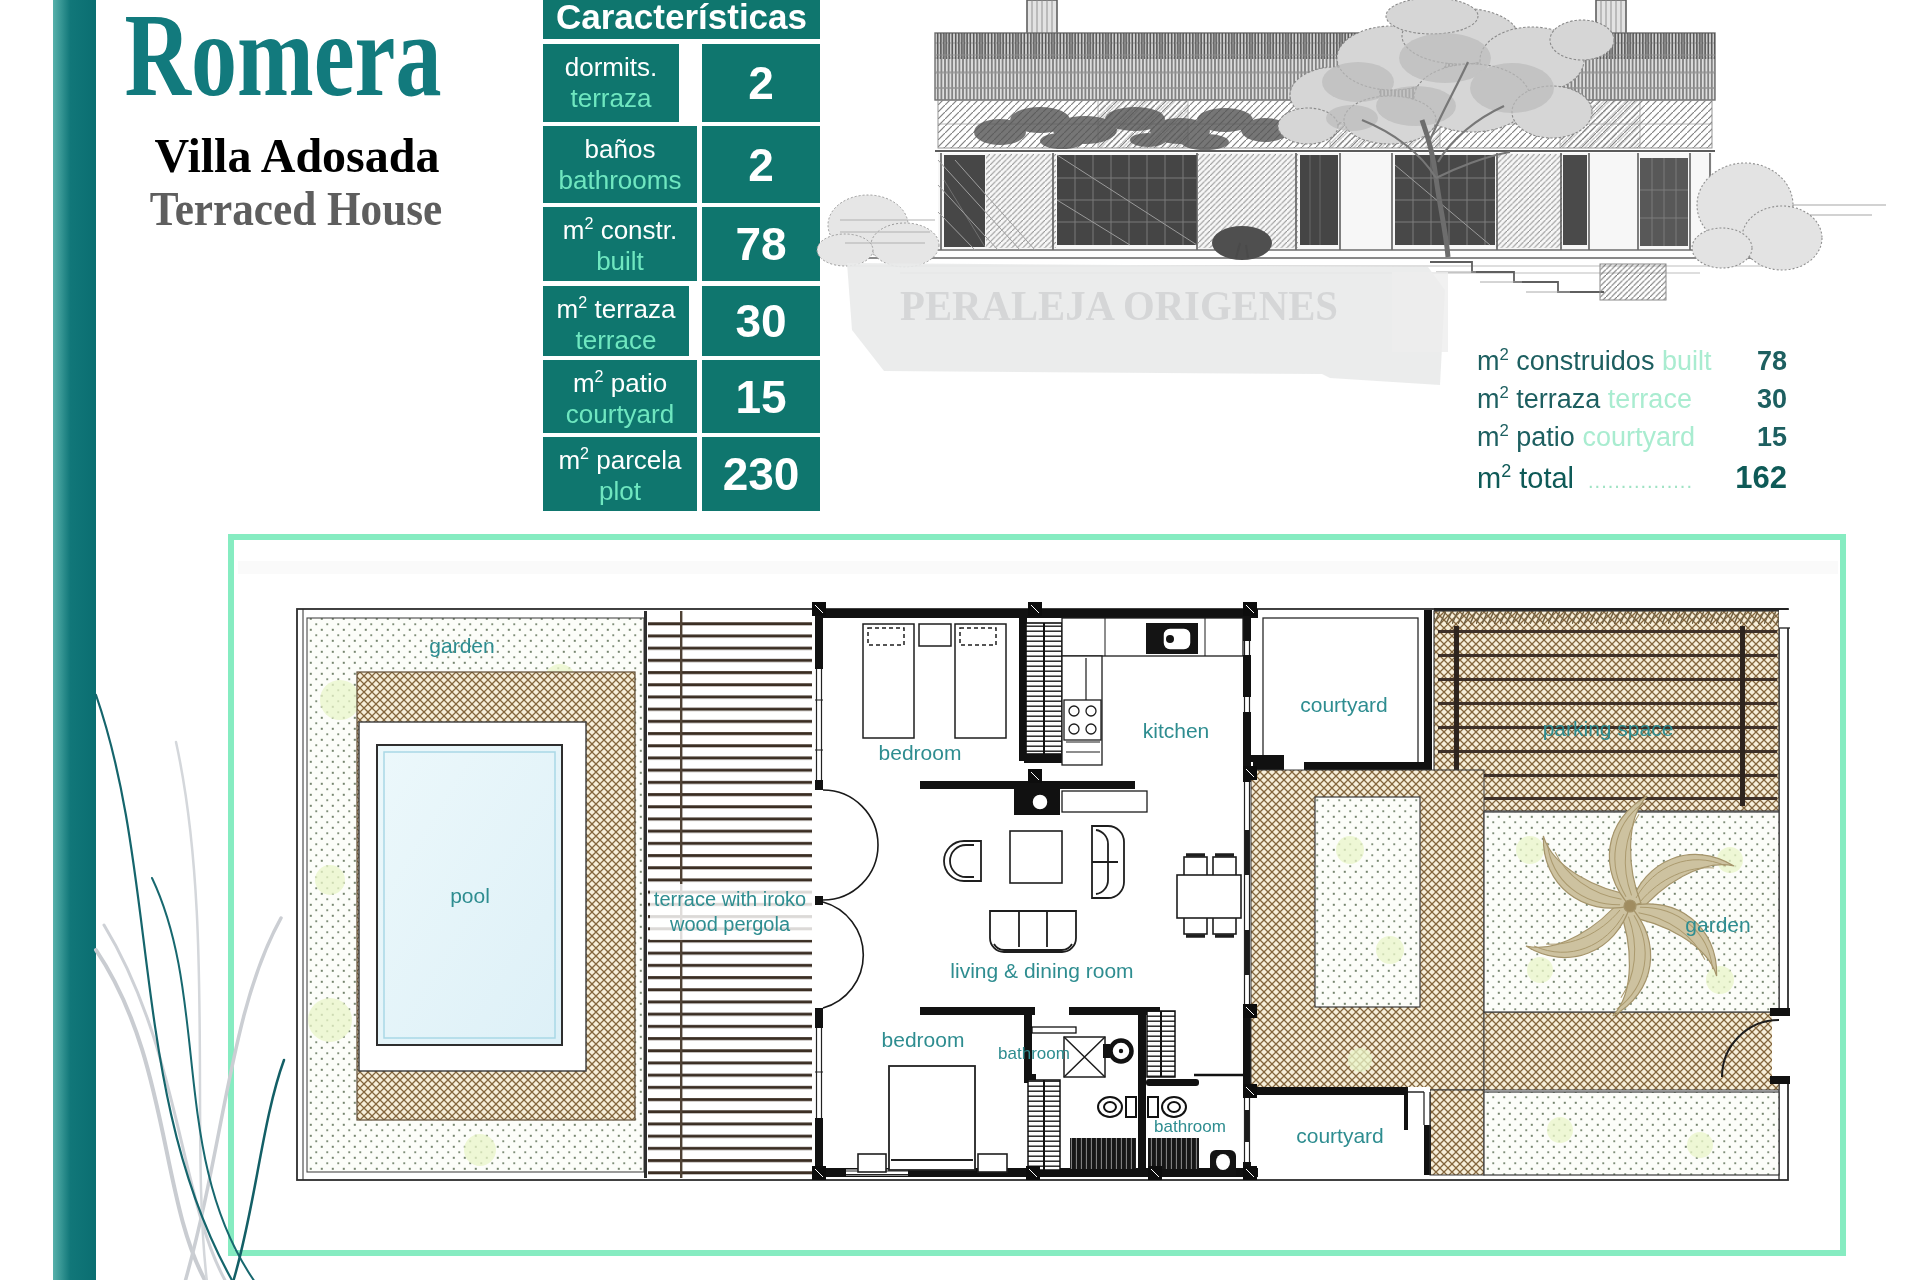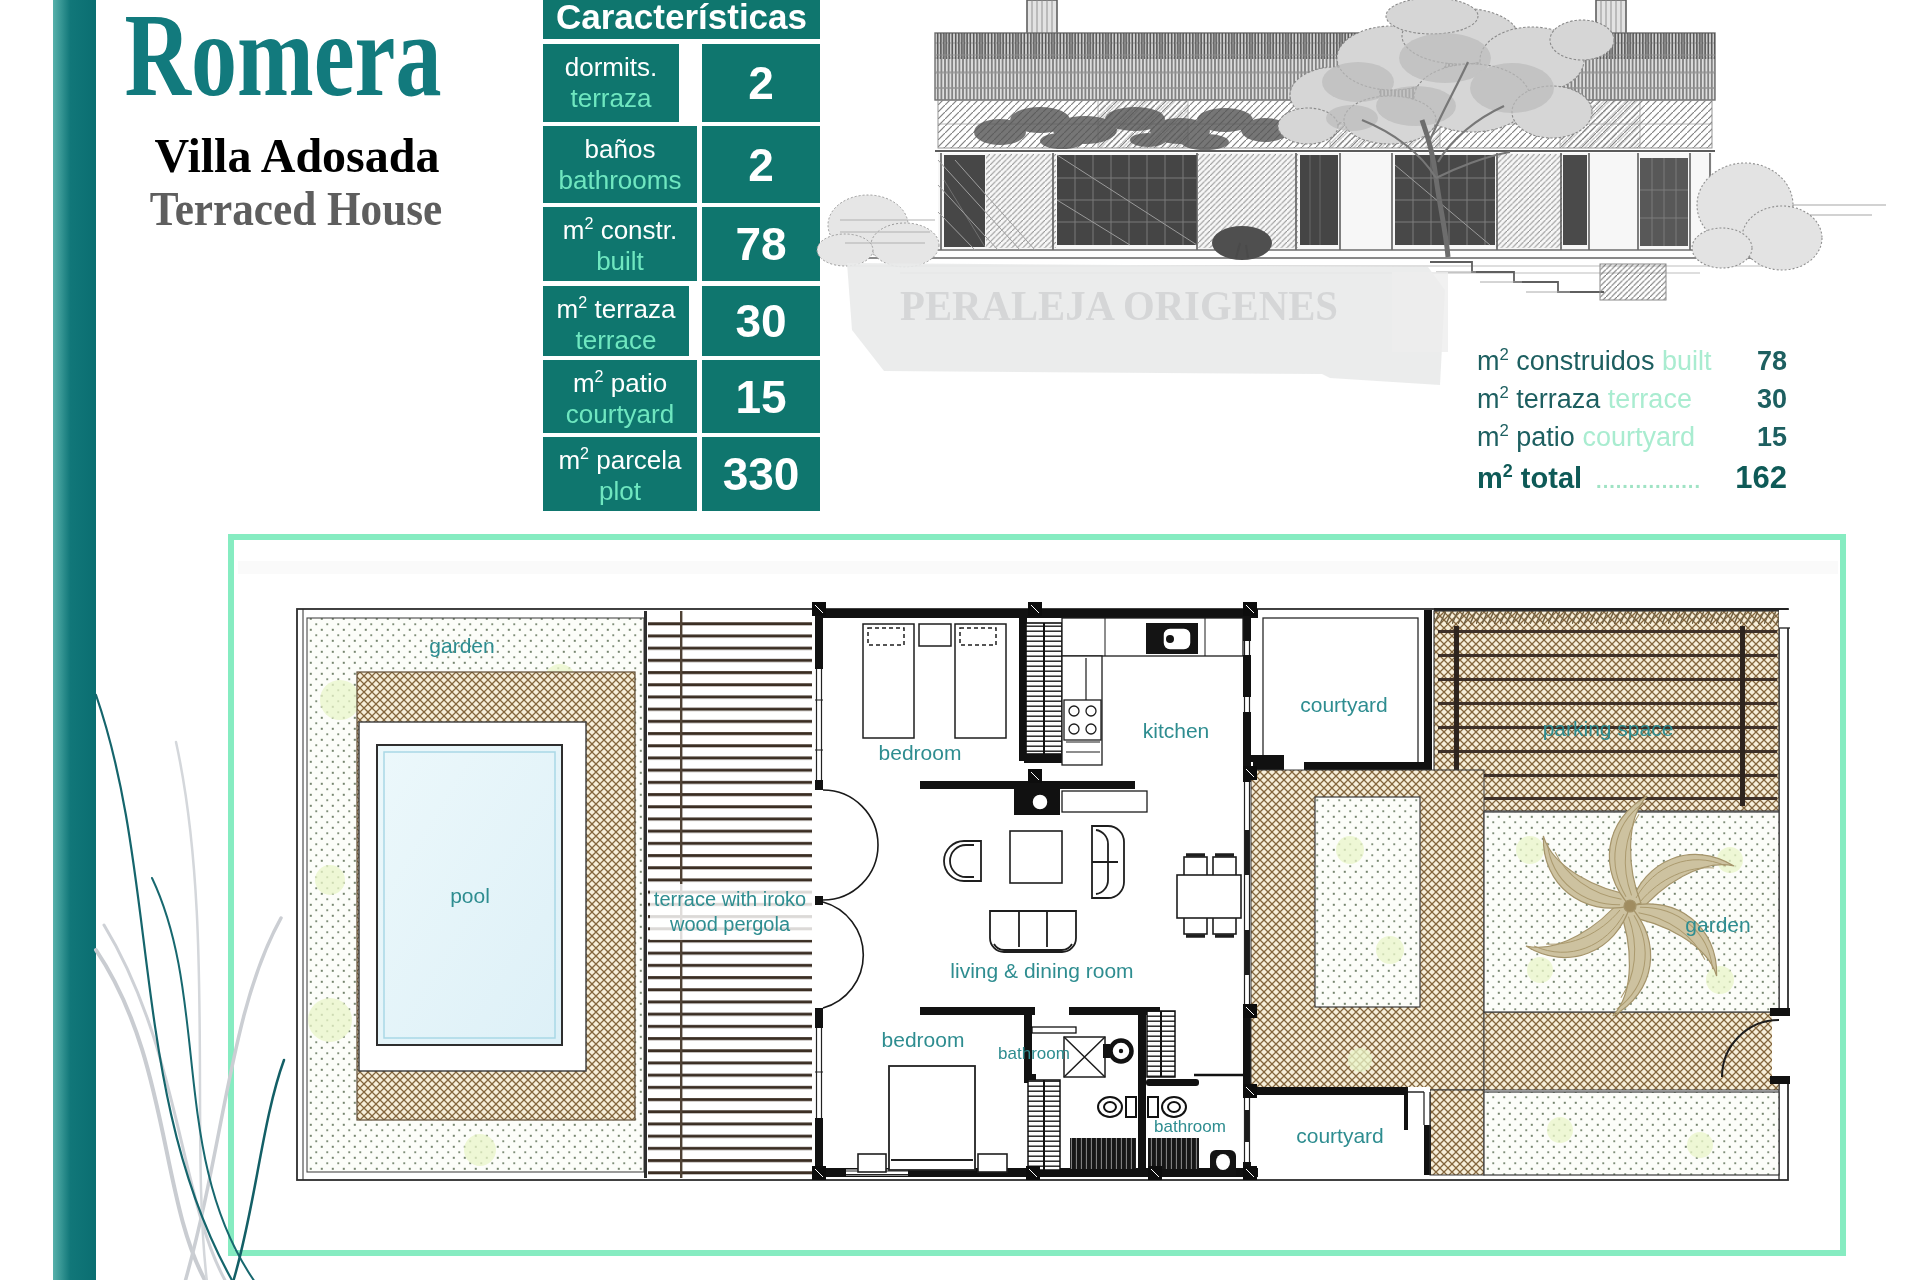--- a/index.html
+++ b/index.html
@@ -32,36 +32,36 @@
 <div class="cell lbl" style="left:543px;top:207px;width:154px;height:74px">m<sup>2</sup> constr.<br><span class="en">built</span></div>
 <div class="cell num" style="left:702px;top:207px;width:118px;height:74px">78</div>
 
 <div class="cell lbl" style="left:543px;top:286px;width:146px;height:70px">m<sup>2</sup> terraza<br><span class="en">terrace</span></div>
 <div class="cell num" style="left:702px;top:286px;width:118px;height:70px">30</div>
 
 <div class="cell lbl" style="left:543px;top:360px;width:154px;height:73px">m<sup>2</sup> patio<br><span class="en">courtyard</span></div>
 <div class="cell num" style="left:702px;top:360px;width:118px;height:73px">15</div>
 
 <div class="cell lbl" style="left:543px;top:437px;width:154px;height:74px">m<sup>2</sup> parcela<br><span class="en">plot</span></div>
-<div class="cell num" style="left:702px;top:437px;width:118px;height:74px">330</div>
+<div class="cell num" style="left:702px;top:437px;width:118px;height:74px">230</div>
 
 <div class="abs" style="left:1477px;top:346px;width:310px">
 <div class="srow">
       <span>m<sup>2</sup> construidos <span style="color:#a9ecd0">built</span></span>
       <b>78</b>
     </div>
 <div class="srow">
       <span>m<sup>2</sup> terraza <span style="color:#a9ecd0">terrace</span></span>
       <b>30</b>
     </div>
 <div class="srow">
       <span>m<sup>2</sup> patio <span style="color:#a9ecd0">courtyard</span></span>
       <b>15</b>
     </div>
-<div class="srow" style="font-weight:bold;color:#0e5a57;font-size:29px">
+<div class="srow" style="font-weight:normal;color:#0e5a57;font-size:29px">
       <span>m<sup>2</sup> total</span>
       <span style="color:#9fe3c4;font-size:20px;letter-spacing:1px;margin-left:14px">................</span>
       <b style="font-size:31px">162</b>
     </div>
 </div>
 
 <svg class="abs" style="left:0;top:0" width="1920" height="1280" viewBox="0 0 1920 1280">
 <defs>
 <pattern id="hb" width="16" height="16" patternUnits="userSpaceOnUse">
         <rect width="16" height="16" fill="#f6eed9"></rect>

